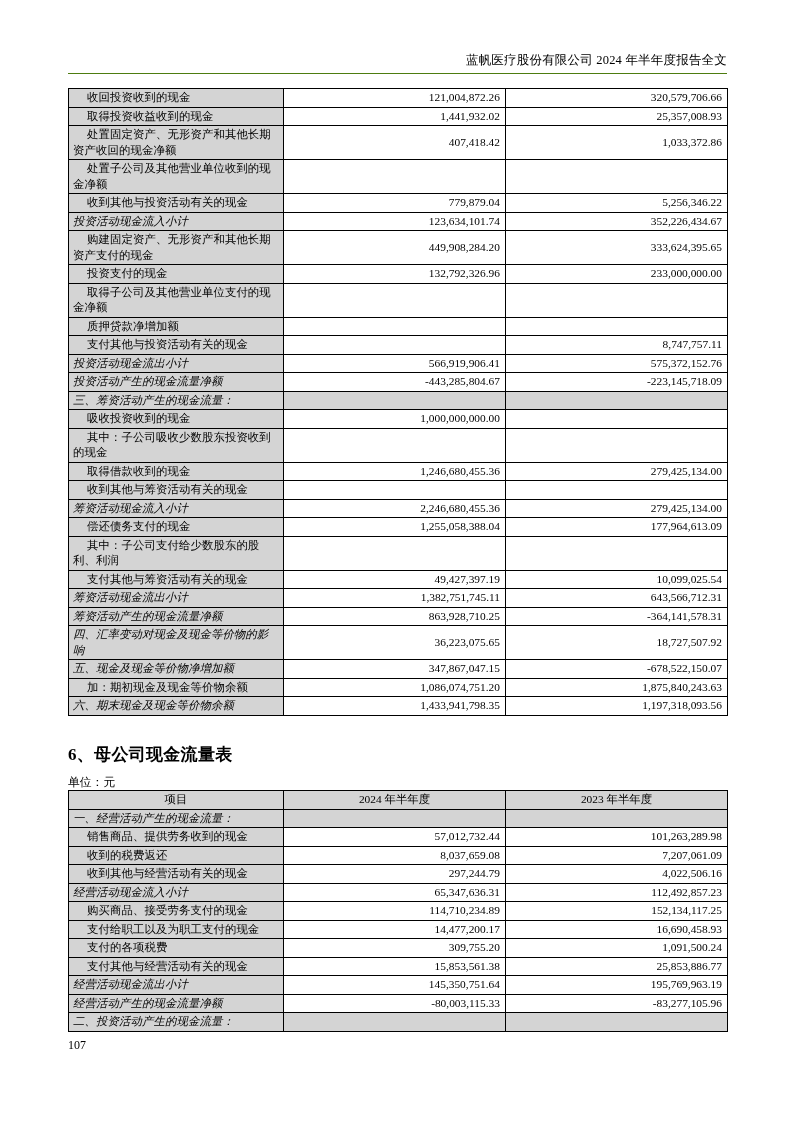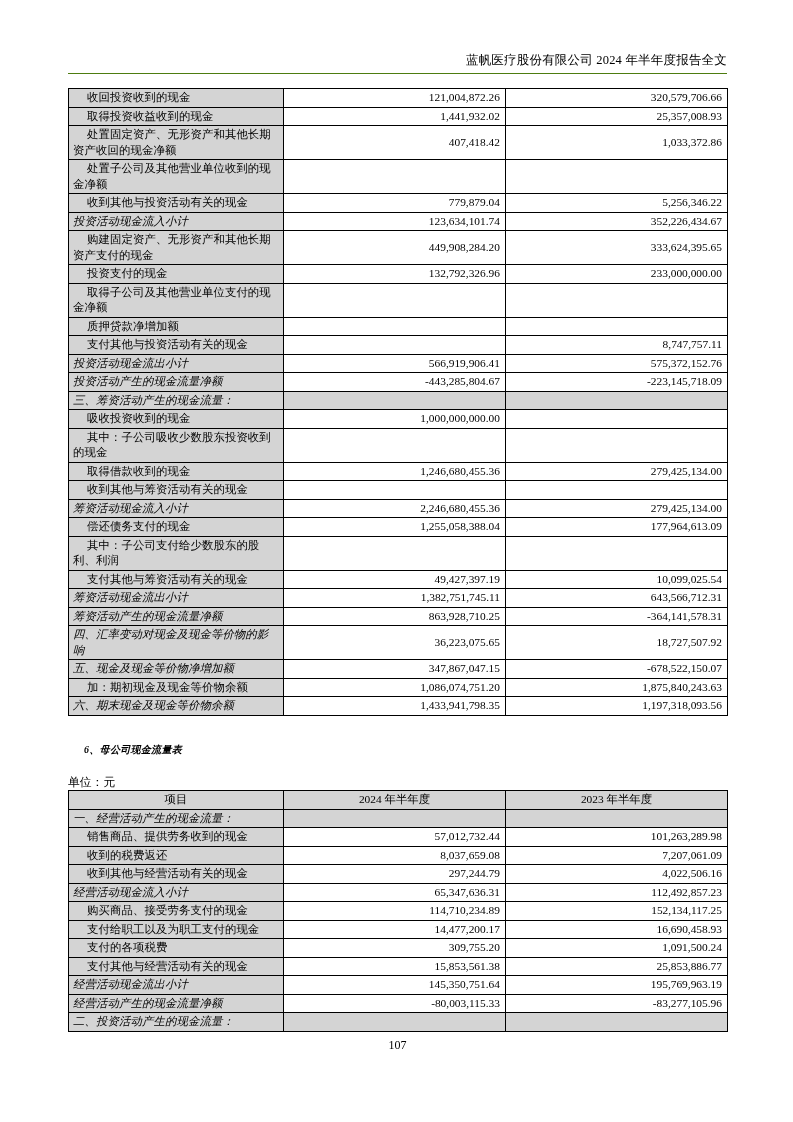--- a/index.html
+++ b/index.html
@@ -78,26 +78,25 @@
   
   .table1-wrap {
     position: absolute;
     left: 68px;
     top: 88px;
   }
 
   
   .sec-heading {
     position: absolute;
-    left: 84px;
+    left: 68px;
     top: 743px;
-    font-size: 10px;
+    font-size: 17px;
     font-weight: bold;
     letter-spacing: 0.3px;
-    font-style: italic;
   }
 
   
   .unit-line {
     position: absolute;
     left: 68px;
     top: 775px;
     width: 659px;
     font-size: 11.8px;
   }
@@ -108,21 +107,21 @@
     left: 68px;
     top: 790px;
   }
 
   
   .page-number {
     position: absolute;
     left: 68px;
     top: 1038px;
     width: 659px;
-    text-align: center;
+    text-align: left;
     font-size: 12px;
   }
 </style>
 </head>
 <body>
 
 <div class="page">
 
   <div class="running-header">蓝帆医疗股份有限公司 2024 年半年度报告全文</div>
 

